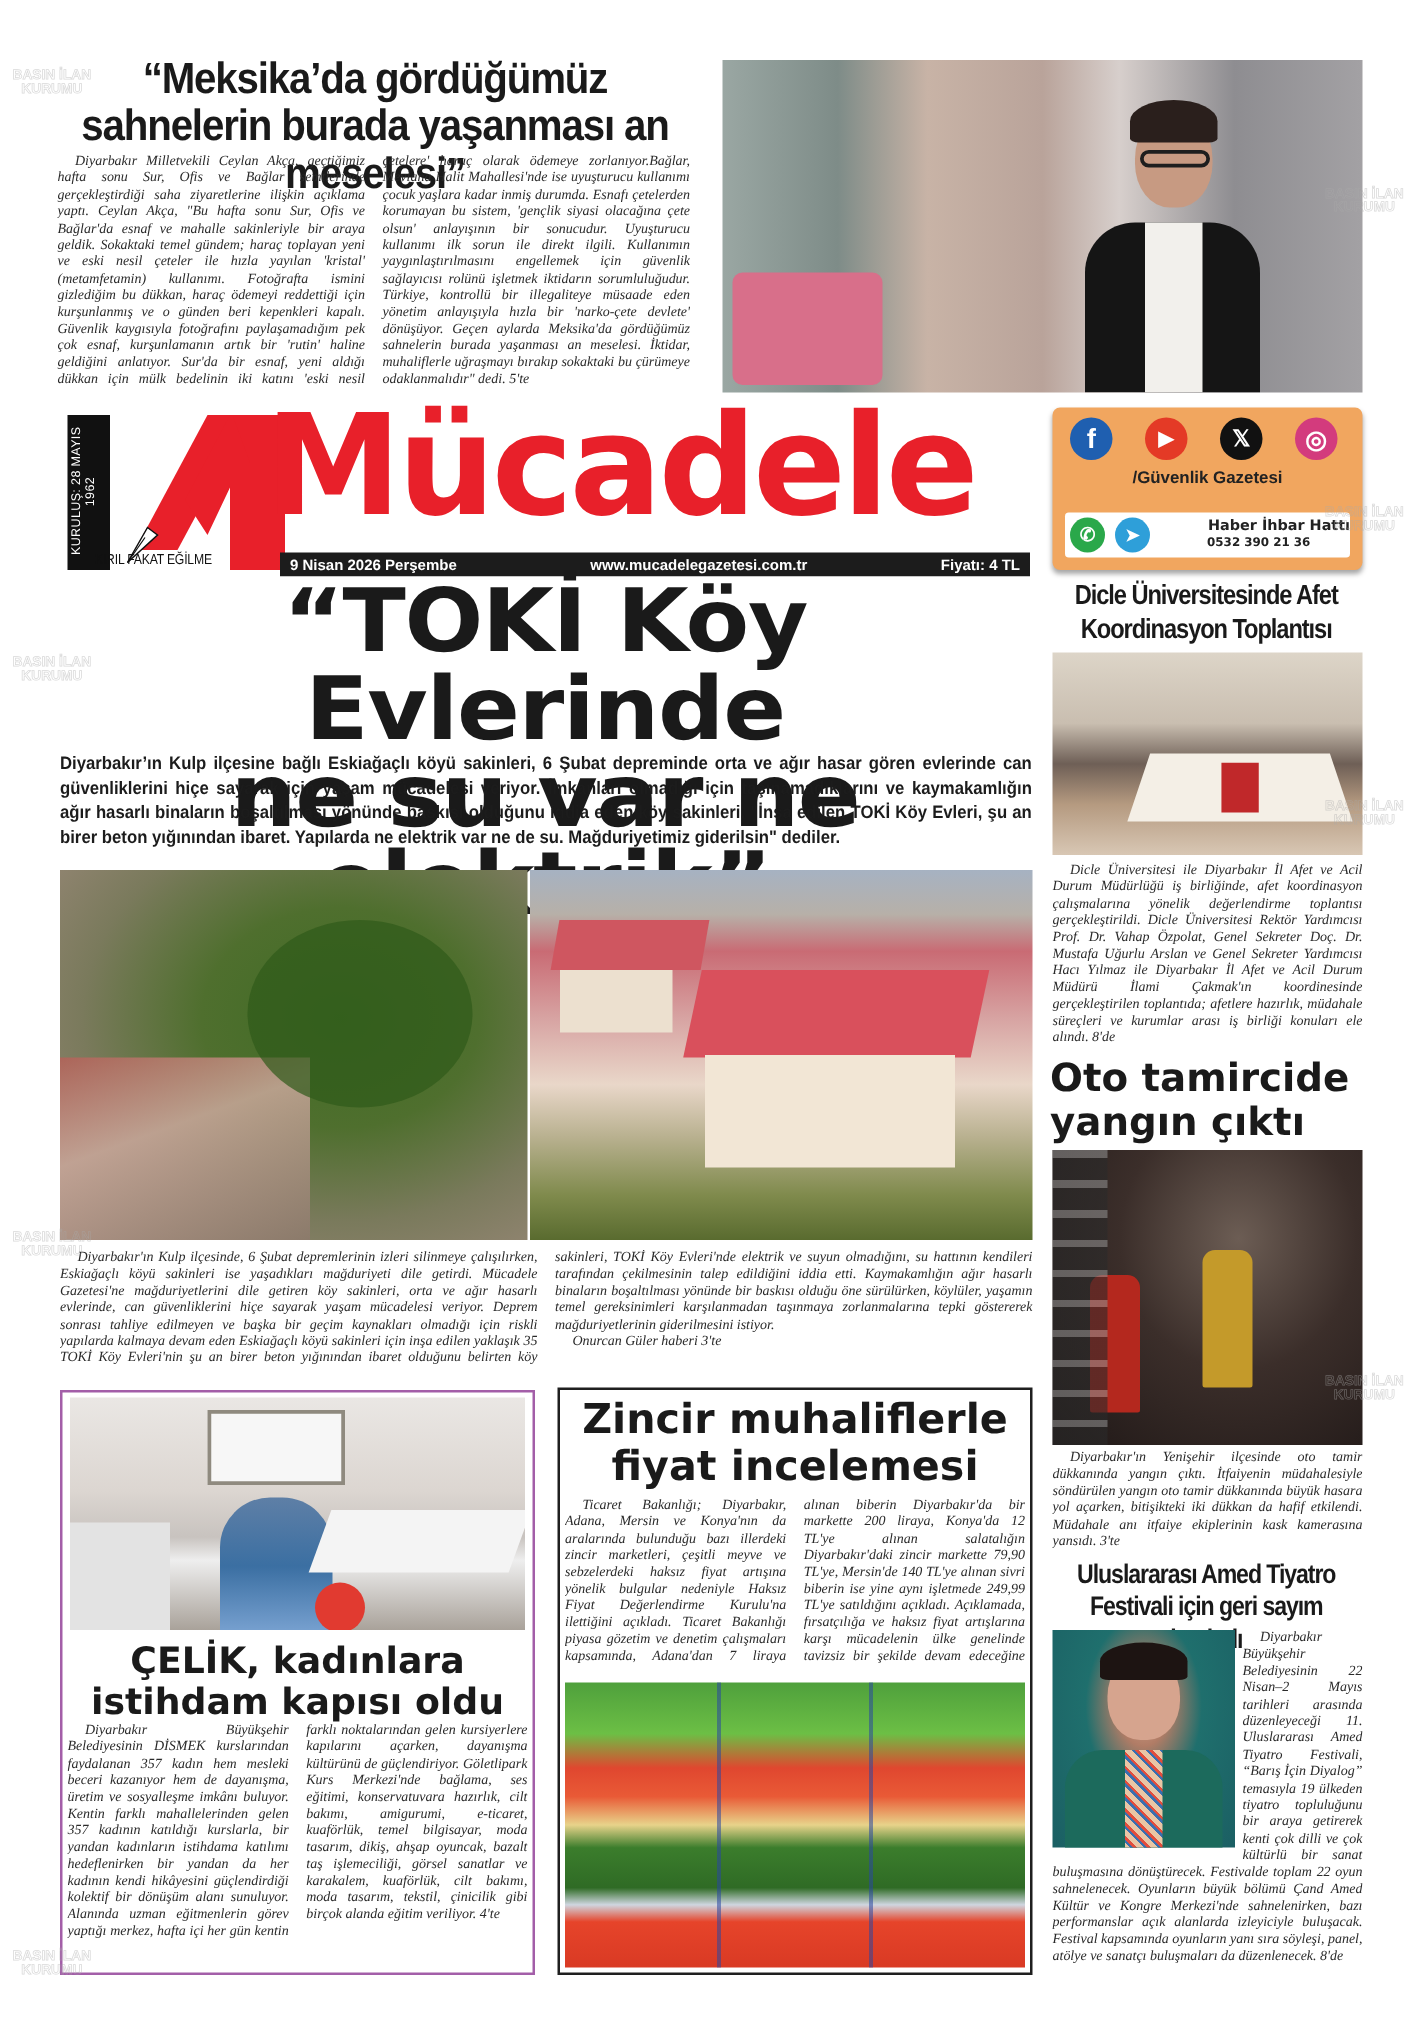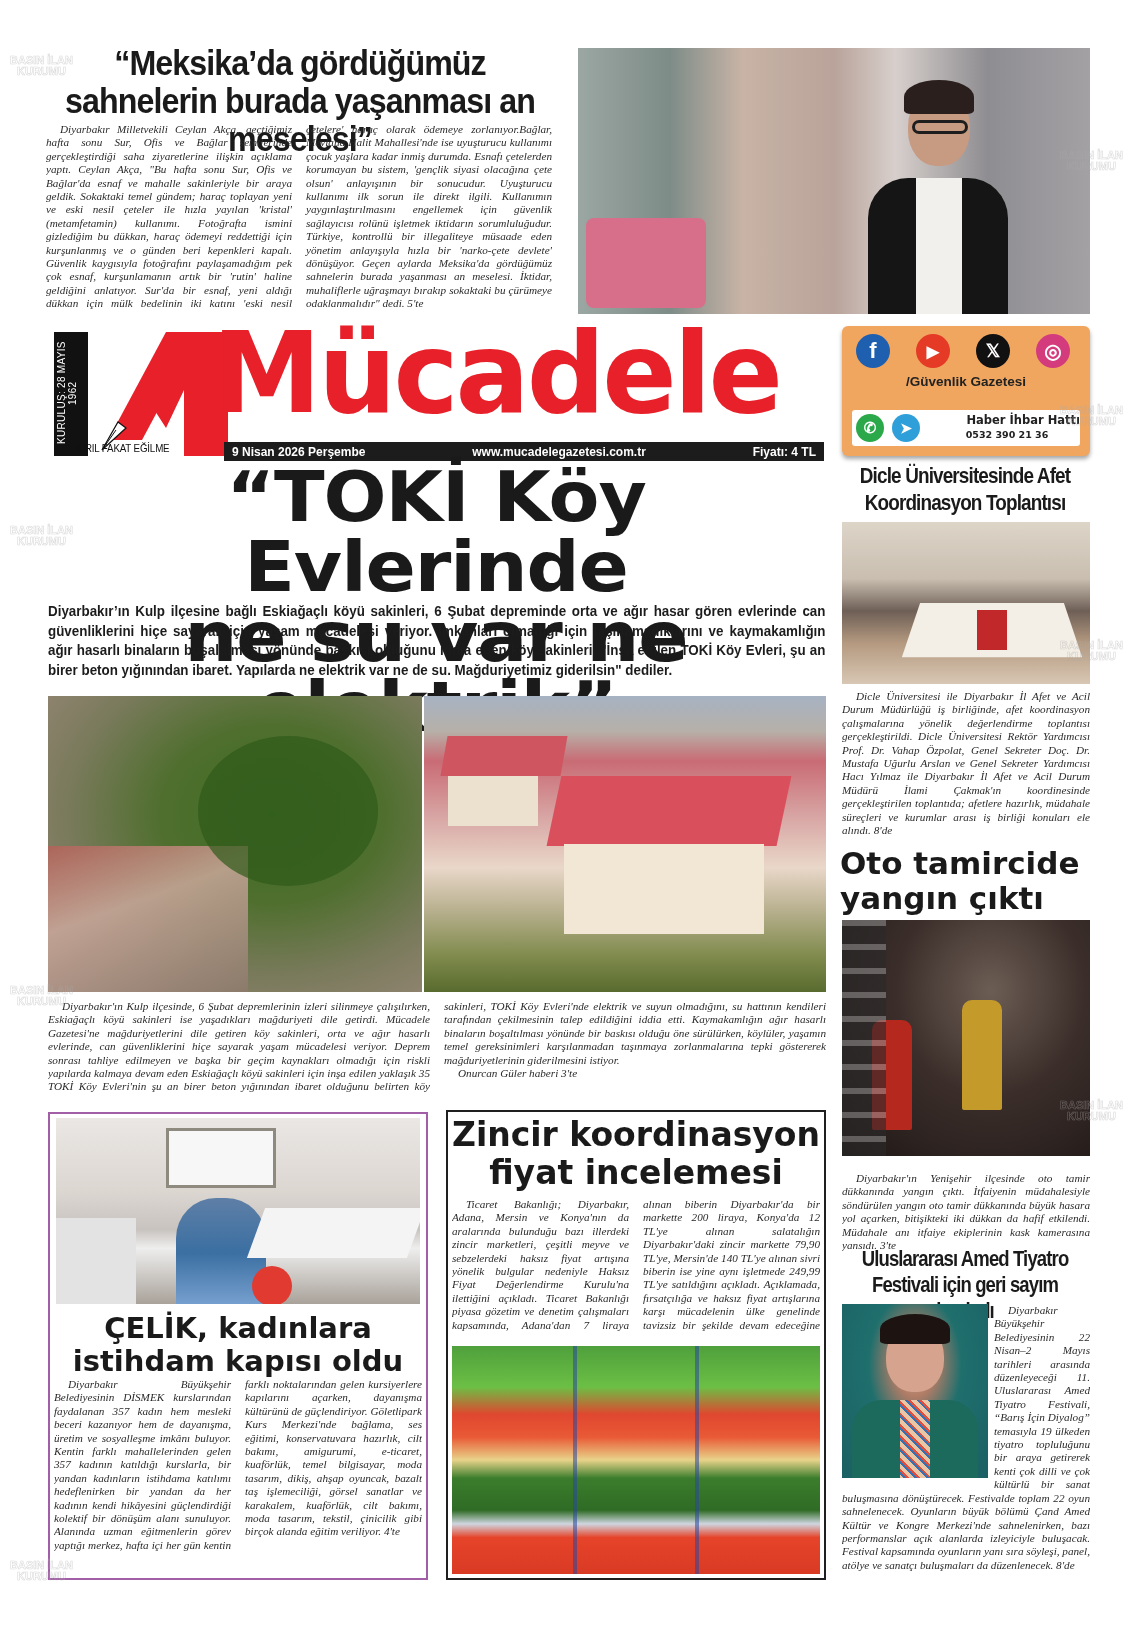--- a/index.html
+++ b/index.html
@@ -52,21 +52,21 @@
   #dicle-headline { left: 840px; top: 462px; width: 250px; font-size: 22px; line-height: 27px; text-align: center; transform: scaleX(0.86); transform-origin: center top; }
   #dicle-photo { left: 842px; top: 522px; width: 248px; height: 162px;
      background: linear-gradient(180deg, #ddd5c8 0%, #c9beb0 35%, #6e5f56 55%, #b59a80 75%, #d8c7b4 100%); }
   #dicle-text { left: 842px; top: 690px; width: 248px; height: 150px; overflow: hidden; }
 
   
   #oto-headline { left: 840px; top: 846px; width: 250px; font-size: 31px; line-height: 35px; text-align: left; }
   #oto-photo { left: 842px; top: 920px; width: 248px; height: 236px;
      background: radial-gradient(ellipse at 60% 30%, #6c5d54 0%, #3b2e2a 45%, #1e1716 100%); }
   #oto-photo .fig { position: absolute; width: 40px; height: 110px; background: #b4281e; border-radius: 10px 10px 2px 2px; }
-  #oto-text { left: 842px; top: 1160px; width: 248px; height: 80px; overflow: hidden; margin-top: 12px; }
+  #oto-text { left: 842px; top: 1160px; width: 248px; height: 80px; overflow: hidden; }
 
   
   #amed-headline { left: 836px; top: 1246px; width: 258px; font-size: 21.5px; line-height: 26px; text-align: center; transform: scaleX(0.86); transform-origin: center top; }
   #amed-photo { left: 842px; top: 1304px; width: 146px; height: 174px;
      background: radial-gradient(ellipse at 50% 35%, #d9a88f 0%, #b07c66 20%, #1f6f6d 45%, #1b5f63 100%); }
   #amed-text { left: 842px; top: 1304px; width: 248px; height: 280px; overflow: hidden; }
   #amed-text .float { float: left; width: 152px; height: 176px; }
 
   
   #dismek-box { left: 48px; top: 1112px; width: 380px; height: 468px; border: 2px solid #a35ea8; }
@@ -196,21 +196,21 @@
   <div style="position:absolute;left:200px;top:90px;width:160px;height:50px;background:#f4f4f4;transform:skewX(-20deg);"></div>
   <div style="position:absolute;left:196px;top:148px;width:40px;height:40px;background:#e13a30;border-radius:50%;"></div>
   <div style="position:absolute;left:0;top:100px;width:80px;height:90px;background:#e3e3e3;"></div>
 </div>
 <div id="dismek-headline" class="abs hl-wide">ÇELİK, kadınlara istihdam kapısı oldu</div>
 <div id="dismek-text" class="abs body-text cols2">
   <p>Diyarbakır Büyükşehir Belediyesinin DİSMEK kurslarından faydalanan 357 kadın hem mesleki beceri kazanıyor hem de dayanışma, üretim ve sosyalleşme imkânı buluyor. Kentin farklı mahallelerinden gelen 357 kadının katıldığı kurslarla, bir yandan kadınların istihdama katılımı hedeflenirken bir yandan da her kadının kendi hikâyesini güçlendirdiği kolektif bir dönüşüm alanı sunuluyor. Alanında uzman eğitmenlerin görev yaptığı merkez, hafta içi her gün kentin farklı noktalarından gelen kursiyerlere kapılarını açarken, dayanışma kültürünü de güçlendiriyor. Göletlipark Kurs Merkezi'nde bağlama, ses eğitimi, konservatuvara hazırlık, cilt bakımı, amigurumi, e-ticaret, kuaförlük, temel bilgisayar, moda tasarım, dikiş, ahşap oyuncak, bazalt taş işlemeciliği, görsel sanatlar ve karakalem, kuaförlük, cilt bakımı, moda tasarım, tekstil, çinicilik gibi birçok alanda eğitim veriliyor. 4'te</p>
 </div>
 
 <div id="zincir-box" class="abs"></div>
-<div id="zincir-headline" class="abs hl-wide">Zincir koordinasyon fiyat incelemesi</div>
+<div id="zincir-headline" class="abs hl-wide">Zincir muhaliflerle fiyat incelemesi</div>
 <div id="zincir-text" class="abs body-text cols2">
   <p>Ticaret Bakanlığı; Diyarbakır, Adana, Mersin ve Konya'nın da aralarında bulunduğu bazı illerdeki zincir marketleri, çeşitli meyve ve sebzelerdeki haksız fiyat artışına yönelik bulgular nedeniyle Haksız Fiyat Değerlendirme Kurulu'na ilettiğini açıkladı. Ticaret Bakanlığı piyasa gözetim ve denetim çalışmaları kapsamında,  Adana'dan 7 liraya alınan biberin Diyarbakır'da bir markette 200 liraya, Konya'da 12 TL'ye alınan salatalığın Diyarbakır'daki zincir markette 79,90 TL'ye, Mersin'de 140 TL'ye alınan sivri biberin ise yine aynı işletmede 249,99 TL'ye satıldığını açıkladı. Açıklamada, fırsatçılığa ve haksız fiyat artışlarına karşı mücadelenin ülke genelinde tavizsiz bir şekilde devam edeceğine dikkat çekildi. Remziye ÇELİK haberi 8'de</p>
 </div>
 <div id="zincir-photo" class="abs photo"></div>
 
 <div class="wm" style="left:10px;top:55px;">
     <div>BASIN İLAN</div>
     <div>KURUMU</div>
   </div>
 <div class="wm" style="left:1060px;top:150px;">

